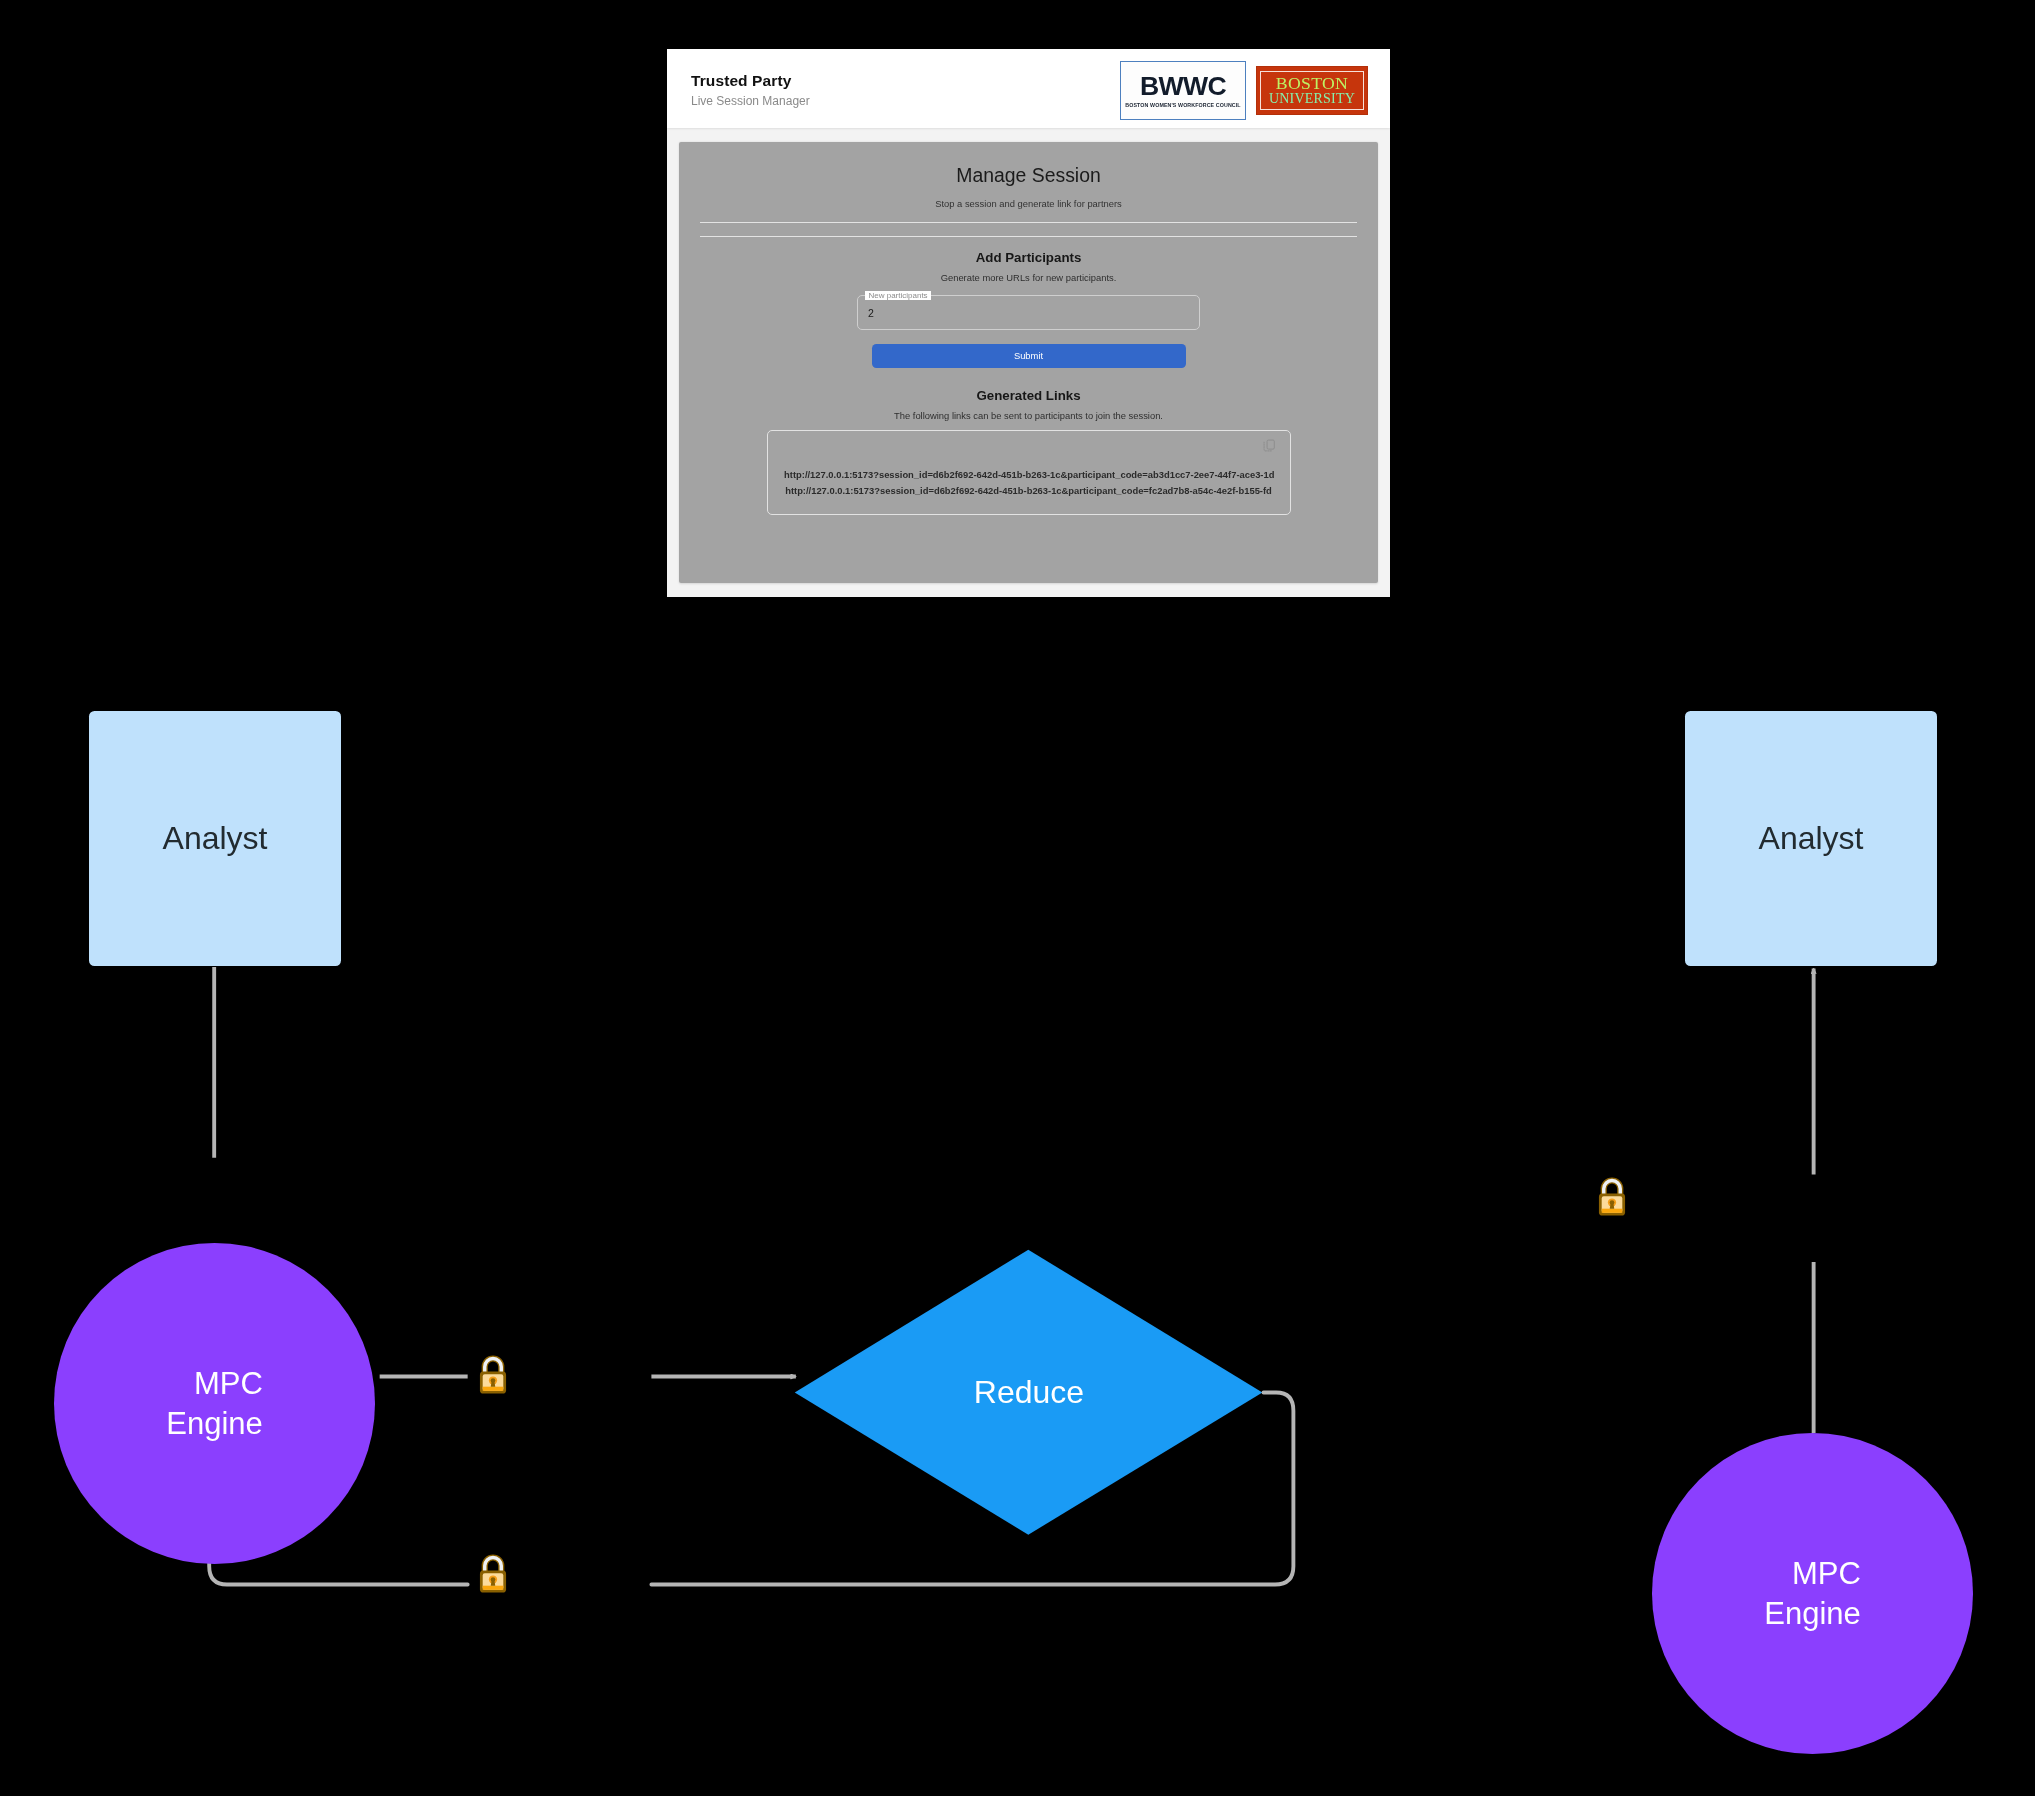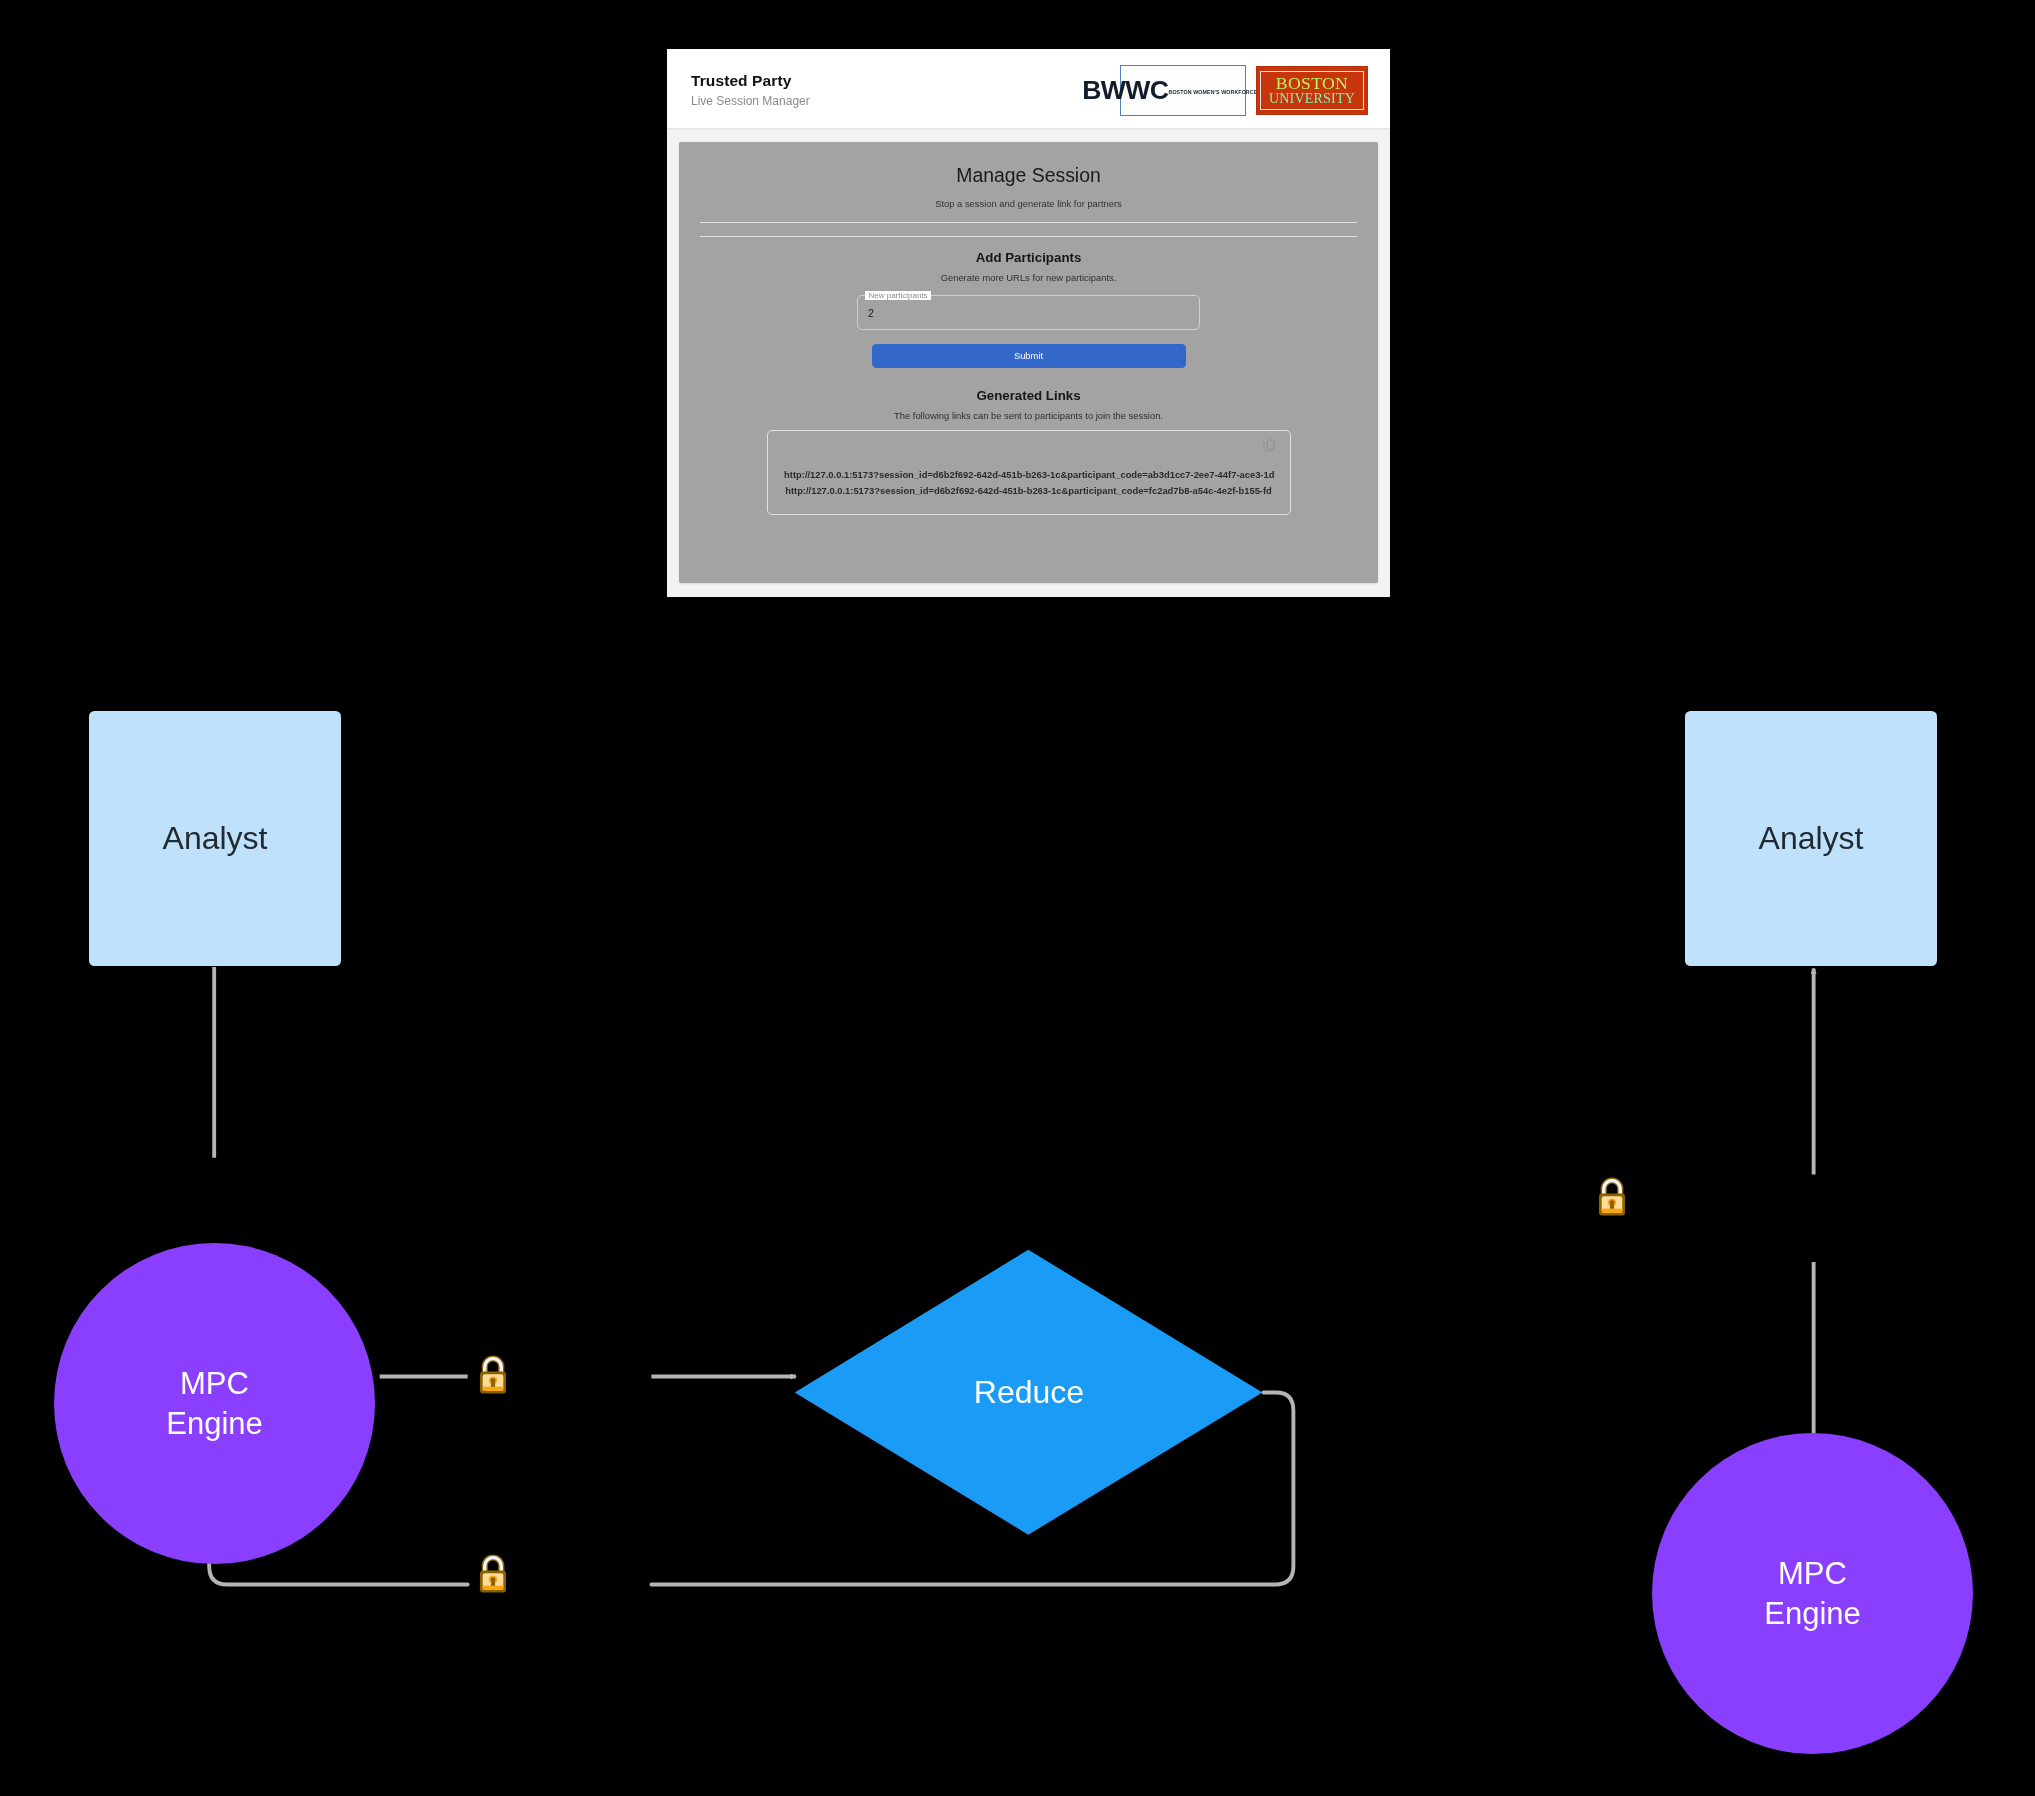--- a/index.html
+++ b/index.html
@@ -50,22 +50,23 @@
     margin-top: 5px;
     line-height: 1.15;
   }
   .logo-row { display: flex; align-items: center; gap: 10px; }
 
   
   #bwwc-logo {
     border: 1.7px solid #4d80bf;
     background: #fdfdfd;
     width: 126px;
-    height: 51px;
-    display: flex;
+    height: 59px;
+    display: flex;
+    flex-direction: column;
     align-items: center;
     justify-content: center;
     box-sizing: border-box;
   }
   #bwwc-logo-main {
     font-family: "Liberation Sans", sans-serif;
     font-weight: bold;
     font-size: 26.6px;
     line-height: 1;
     color: #121c2b;
@@ -293,21 +294,21 @@
     top: 0;
     width: 2035px;
     height: 1796px;
     pointer-events: none;
   }
   .node {
     position: absolute;
     display: flex;
     align-items: center;
     justify-content: center;
-    text-align: center;
+    text-align: right;
     line-height: 1.28;
   }
   .node-analyst {
     background: #bfe1fc;
     border-radius: 5.5px;
     color: #222b30;
     font-size: 32px;
   }
   .node-mpc {
     background: #8b3ffe;

